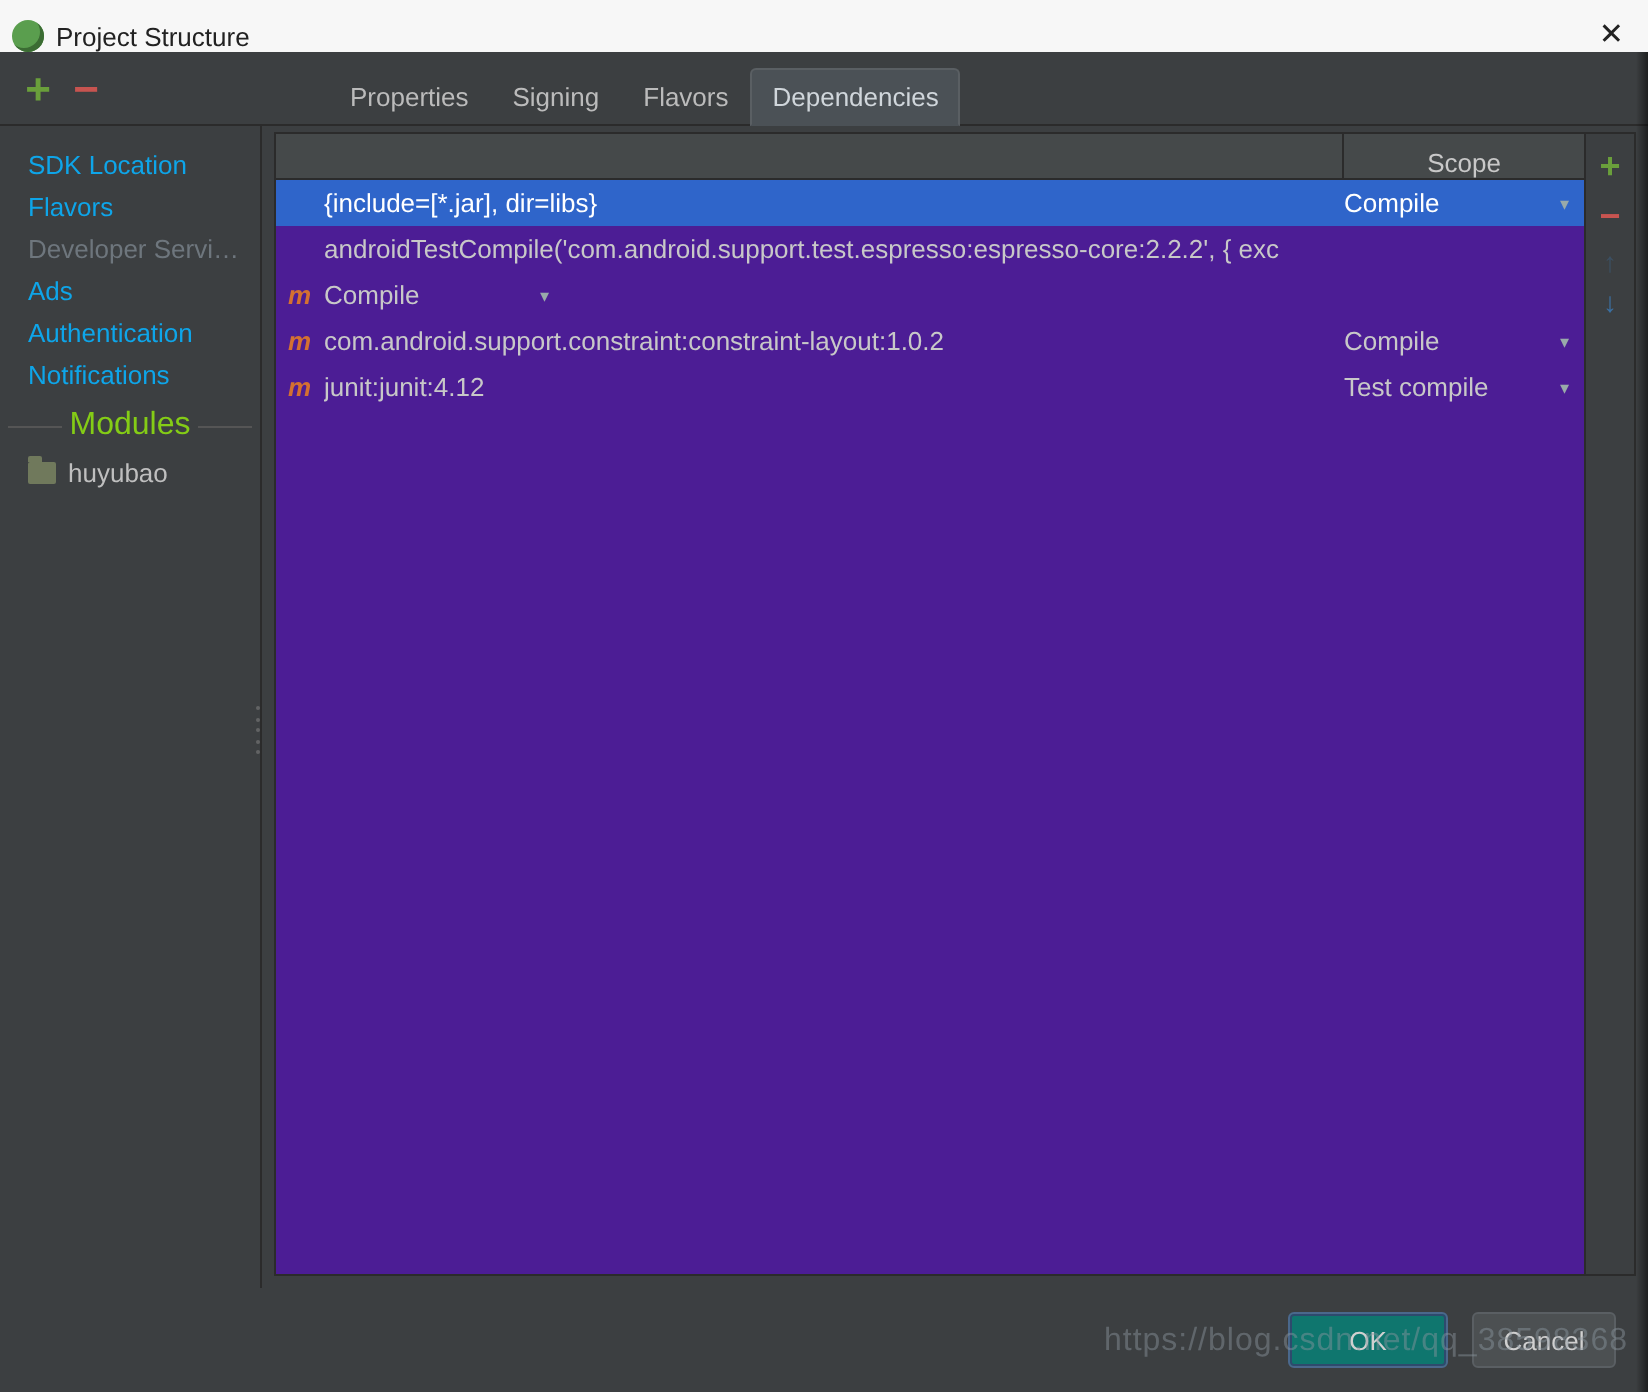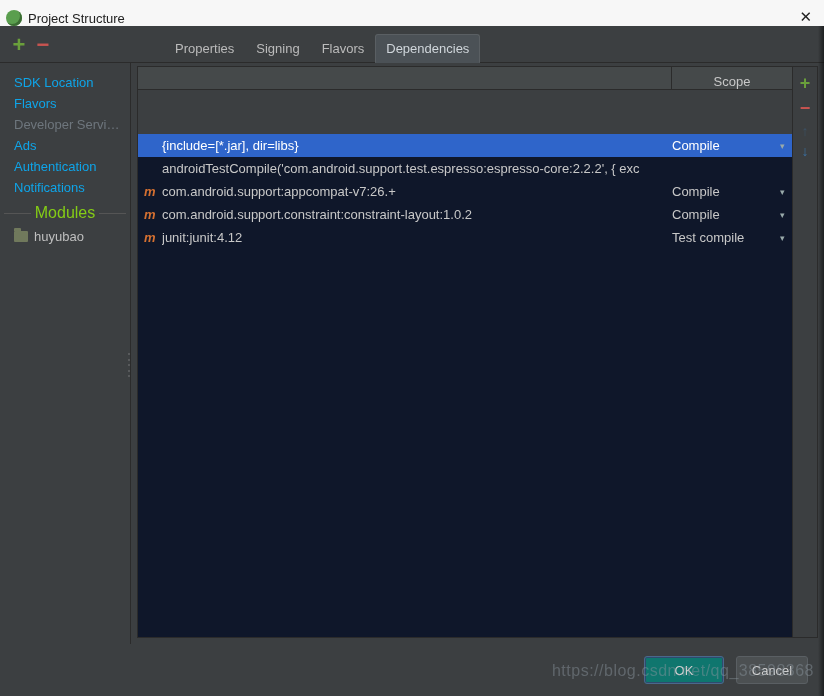--- a/index.html
+++ b/index.html
@@ -49,21 +49,21 @@
     opacity:0.5;}
   .grip span{width:2px;height:2px;background:#888;border-radius:50%;}
   .content { flex:1; position:relative; padding:8px 8px 8px 8px; }
   .dep-frame { position:absolute; top:4px; left:6px; right:6px; bottom:6px;
     border:1px solid #2b2b2b; display:flex; }
   .dep-table { flex:1; display:flex; flex-direction:column; overflow:hidden; }
   .dep-head { display:flex; background:#45494a; border-bottom:1px solid #2b2b2b;
     height:22px; align-items:flex-end; color:#c8c8c8;}
   .dep-head .h1 { flex:1; border-right:1px solid #2b2b2b; height:100%; }
   .dep-head .h2 { width:120px; text-align:center; }
-  .dep-rows { flex:1; background:#0f172a;margin-top:44px; }
+  .dep-rows { flex:1; background:#4c1d95; }
   .dep-row { display:flex; align-items:center; height:23px; padding-left:6px;
     color:#c8c8c8; font-size:13px;}
   .dep-row.sel { background:#2f65ca; color:#fff; }
   .dep-row .micon { color:#d47031; font-weight:bold; font-style:italic;
     width:14px; display:inline-block; margin-right:4px; }
   .dep-row .txt { flex:1; white-space:nowrap; overflow:hidden; text-overflow:clip; }
   .dep-row .scope { width:108px; color:#c8c8c8; }
   .dep-row.sel .scope { color:#fff; }
   .dep-row .dd { width:12px; color:#9aa; font-size:9px; }
   .side-actions { width:24px; background:#3c3f41; display:flex; flex-direction:column;
@@ -152,21 +152,20 @@
                   <span class="dd">▾</span>
                 </div>
                 <div class="dep-row">
                   <span class="micon"></span>
                   <span class="txt">androidTestCompile('com.android.support.test.espresso:espresso-core:2.2.2', {     exc</span>
                   <span class="scope"></span>
                   <span class="dd"></span>
                 </div>
                 <div class="dep-row">
                   <span class="micon">m</span>
-                  <span class="txt">com.android.support:appcompat-v7:26.+</span>
                   <span class="scope">Compile</span>
                   <span class="dd">▾</span>
                 </div>
                 <div class="dep-row">
                   <span class="micon">m</span>
                   <span class="txt">com.android.support.constraint:constraint-layout:1.0.2</span>
                   <span class="scope">Compile</span>
                   <span class="dd">▾</span>
                 </div>
                 <div class="dep-row">

